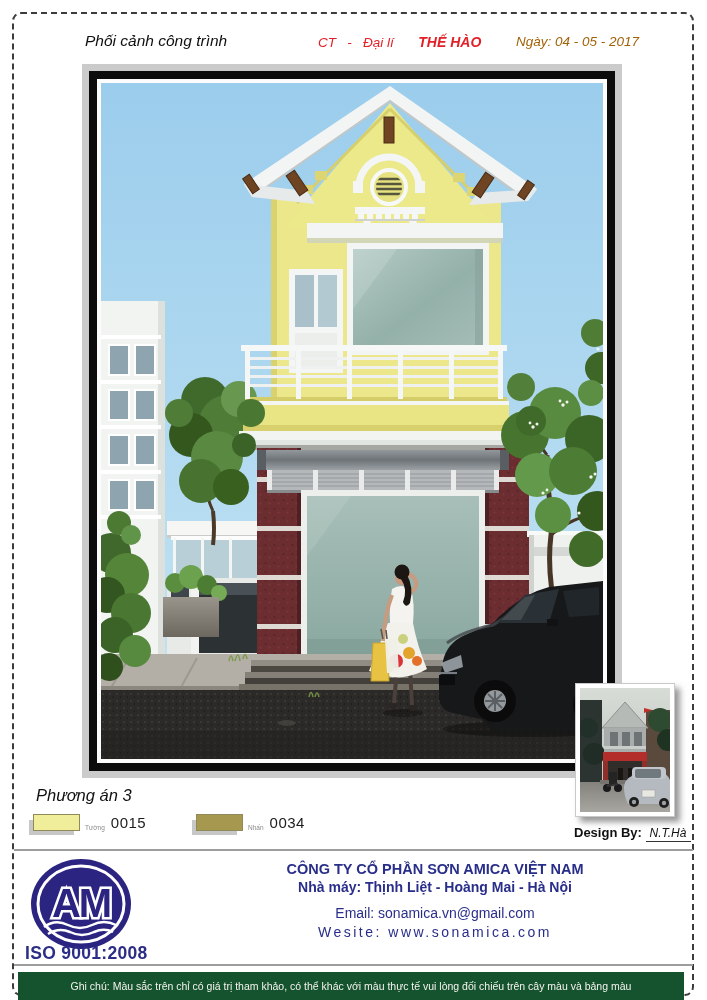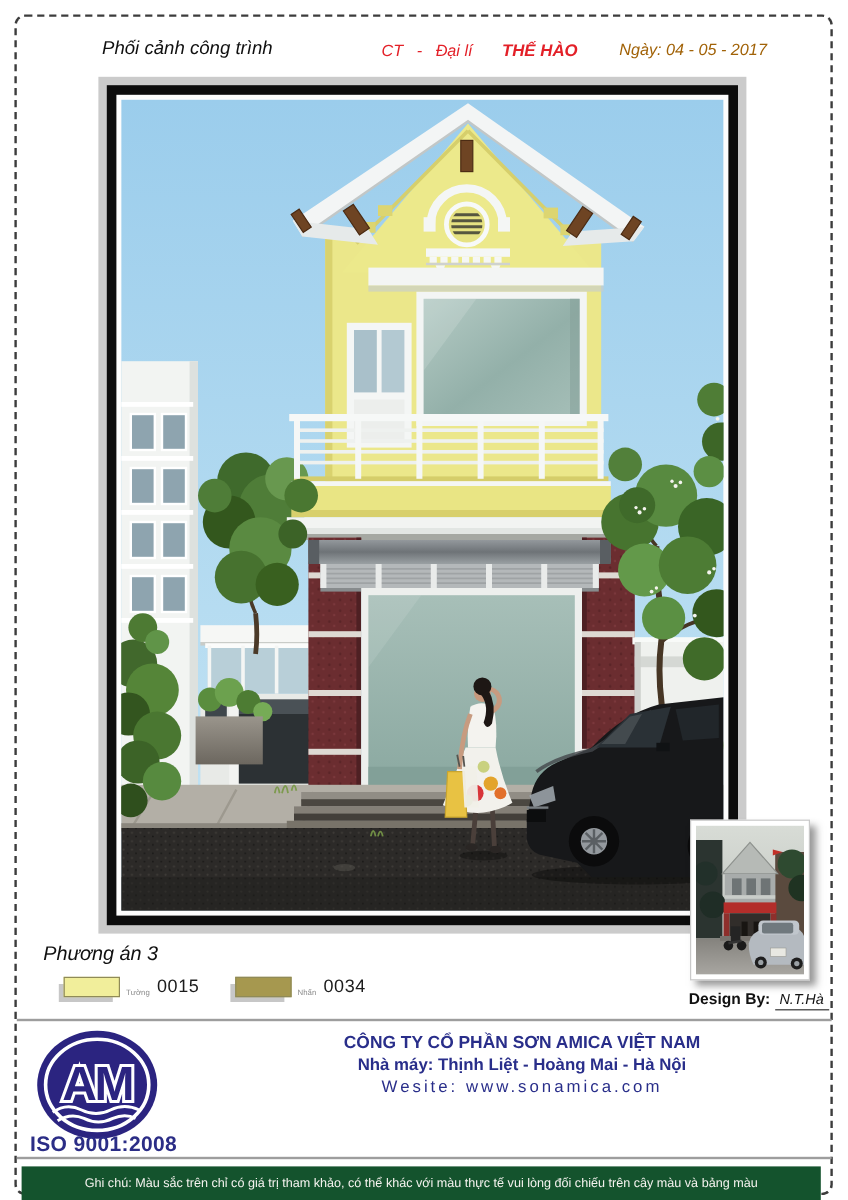--- a/index.html
+++ b/index.html
@@ -23,21 +23,21 @@
         border:1px solid #c9c9c9;padding:4px;box-sizing:border-box;
         box-shadow:5px 5px 6px rgba(50,50,50,.5);}
   svg.inset-svg{display:block;width:90px;height:124px;}
   
   .plan-title{position:absolute;left:36px;top:786px;font-size:16.5px;font-style:italic;color:#101010;}
   .swatch{position:absolute;top:814px;display:flex;align-items:flex-end;}
   .swatch .chip{width:47px;height:17px;border:1px solid #8f8a58;box-sizing:border-box;
         box-shadow:-5px 5px 0 -1px #c7c7c7;}
   .swatch .chip-name{font-size:6.5px;color:#8a8a8a;margin:0 6px 0 5px;}
   .swatch .chip-code{font-size:15px;color:#1c1c1c;letter-spacing:.5px;}
-  .swatch-1{left:33px;margin-left:20px;} .swatch-2{left:196px;}
+  .swatch-1{left:33px;} .swatch-2{left:196px;}
   .design-by{position:absolute;left:574px;top:825px;font-size:13px;font-weight:700;color:#111;white-space:nowrap;}
   .design-by .name{font-weight:400;font-style:italic;font-size:12px;border-bottom:1.5px solid #333;padding:0 5px 1px 4px;}
   .sep{position:absolute;left:14px;width:679px;height:2px;background:#9d9d9d;}
   .sep1{top:849px;} .sep2{top:964px;}
   
   .logo-box{position:absolute;left:28px;top:857px;}
   .iso-label{position:absolute;left:25px;top:943px;font-size:17.5px;font-weight:700;color:#2b2d86;letter-spacing:.3px;}
   .company{position:absolute;left:200px;top:860px;width:470px;text-align:center;color:#292e8a;}
   .company .c-name{font-size:14.5px;font-weight:700;line-height:18px;}
   .company .c-factory{font-size:14px;font-weight:700;line-height:18px;}
@@ -516,20 +516,21 @@
       <text x="53" y="60" text-anchor="middle" font-family="Liberation Sans, DejaVu Sans, sans-serif" font-size="40" font-weight="bold" fill="#2b2480" letter-spacing="-2">AM</text>
       <path d="M16,70 C24,64 32,64 40,68 C48,72 56,72 64,68 C72,64 80,64 88,68" fill="none" stroke="#ffffff" stroke-width="2.5"></path>
       <path d="M20,77 C28,72 35,72 42,75 C50,79 58,79 66,75 C73,72 79,72 85,75" fill="none" stroke="#ffffff" stroke-width="2.5"></path>
     </svg>
   </div>
   <div class="iso-label">ISO 9001:2008</div>
 
   <div class="company">
     <div class="c-name">CÔNG TY CỔ PHẦN SƠN AMICA VIỆT NAM</div>
     <div class="c-factory">Nhà máy: Thịnh Liệt - Hoàng Mai - Hà Nội</div>
+    <div class="c-email">Email: sonamica.vn@gmail.com</div>
     <div class="c-web">Wesite: www.sonamica.com</div>
   </div>
 
   <div class="sep sep2"></div>
 
   <div class="note-bar">
     <span>Ghi chú: Màu sắc trên chỉ có giá trị tham khảo, có thể khác với màu thực tế vui lòng đối chiếu trên cây màu và bảng màu</span>
   </div>
 </div>
 

